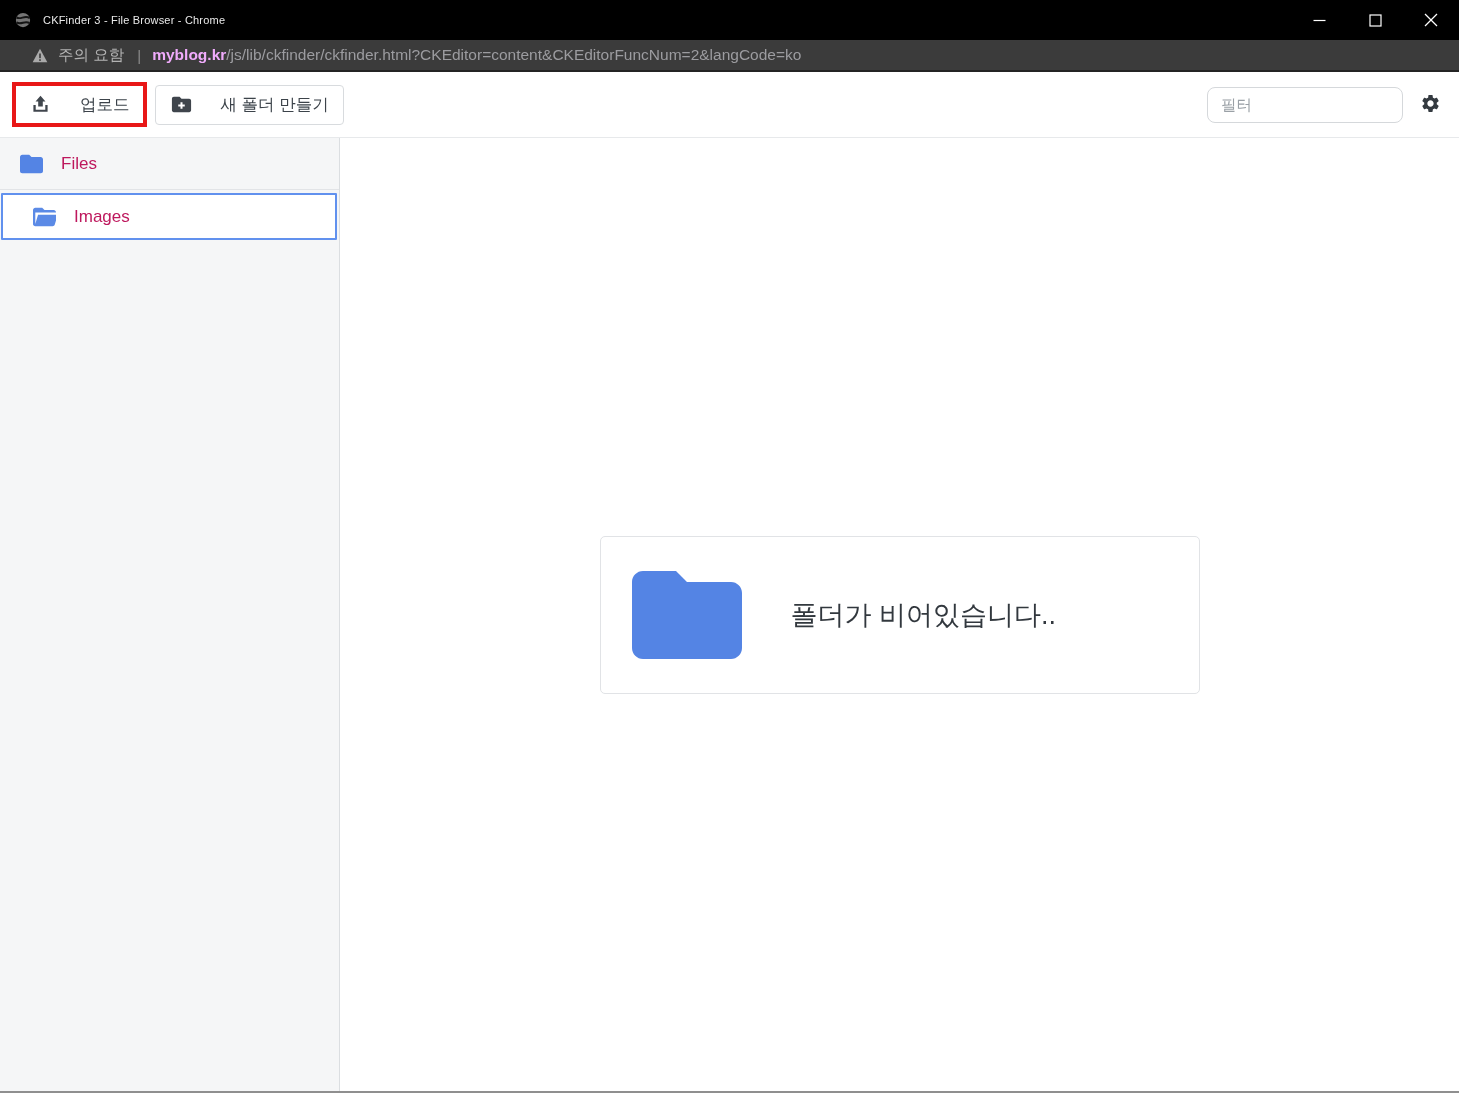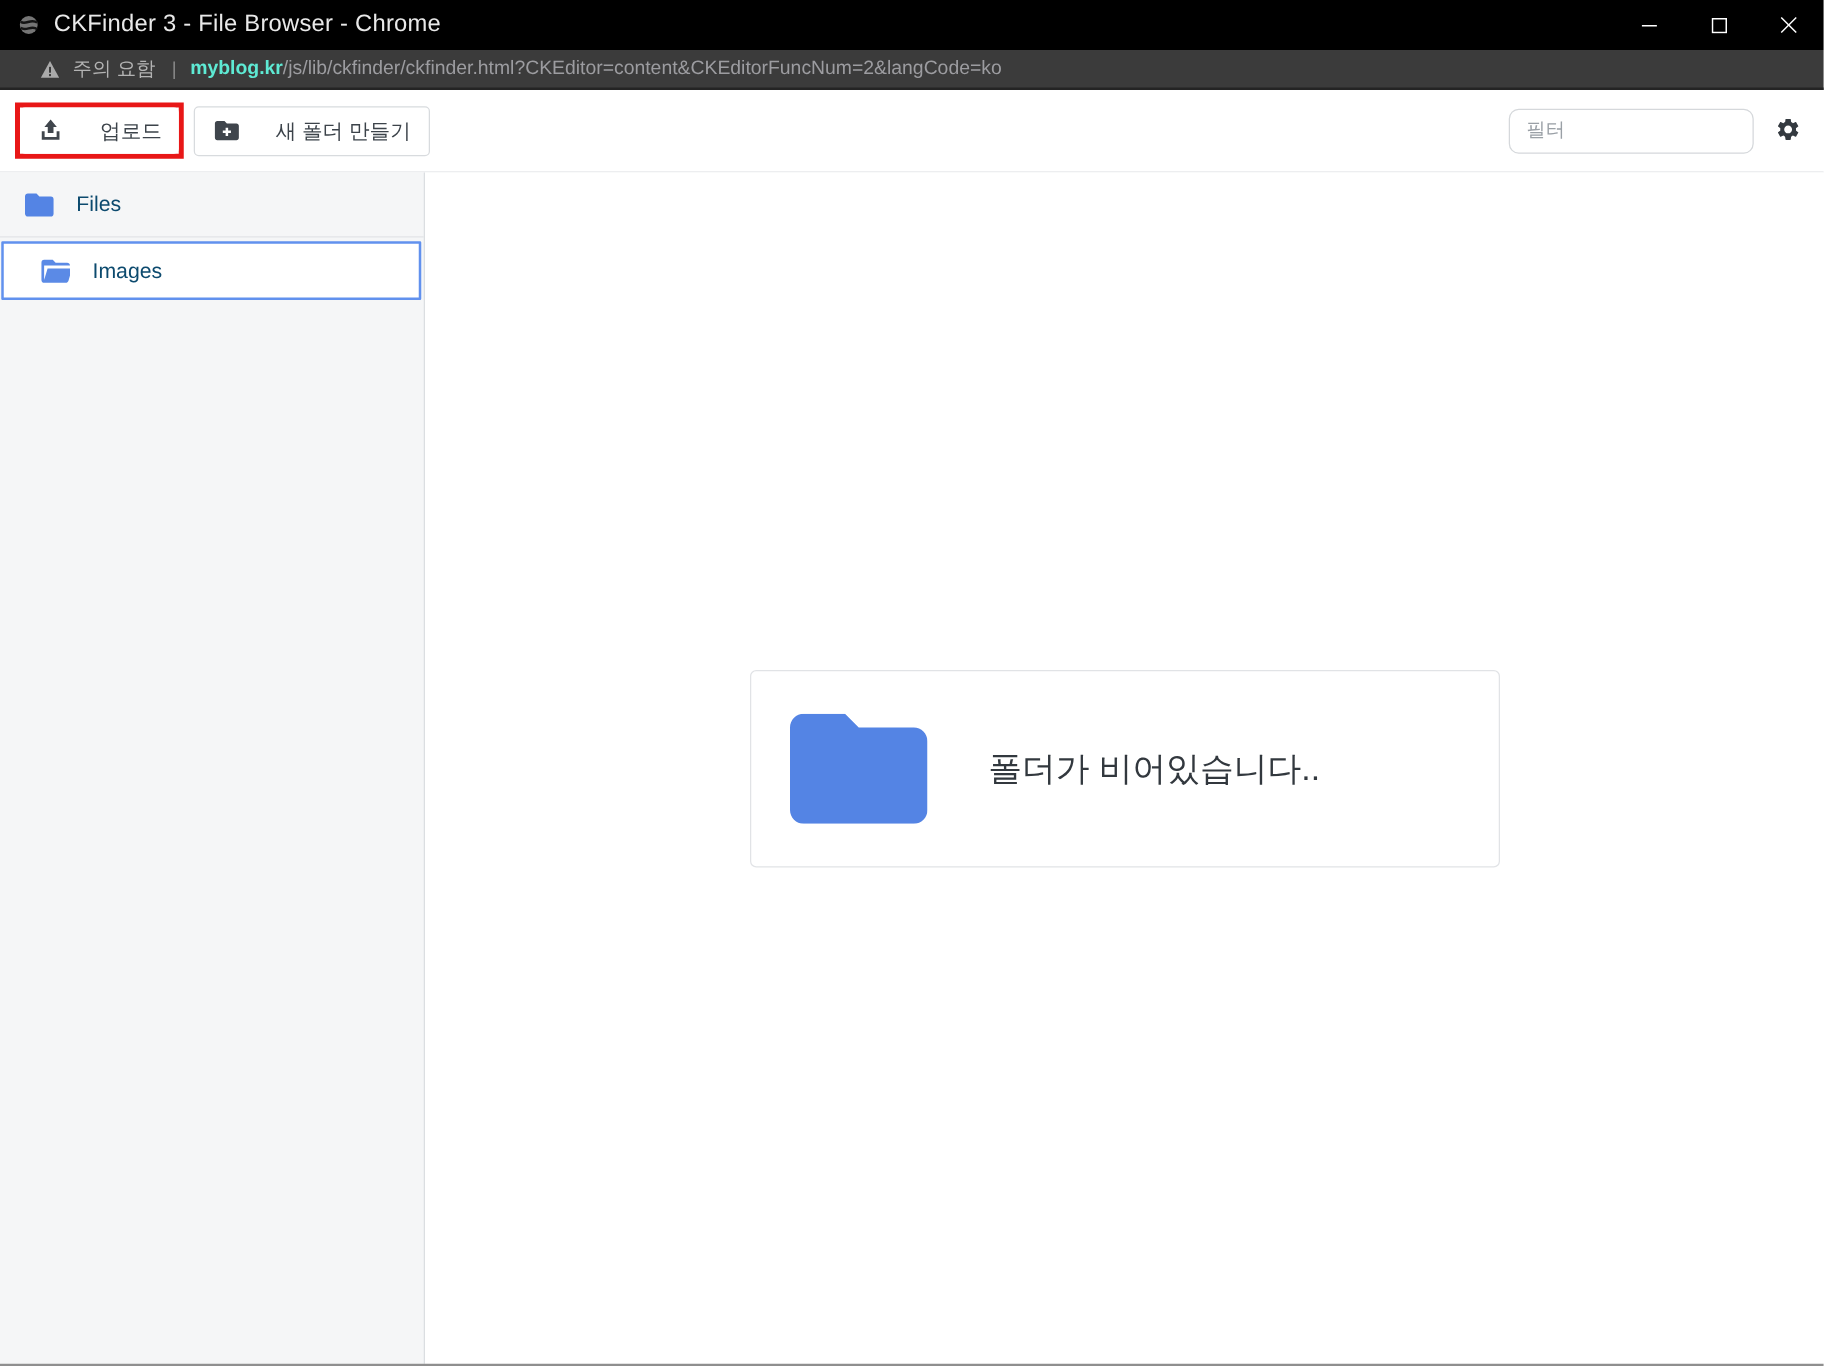--- a/index.html
+++ b/index.html
@@ -8,33 +8,33 @@
     width:1459px; height:1093px; overflow:hidden;
     font-family:"Liberation Sans", sans-serif;
     background:#ffffff; position:relative;
   }
   
   .titlebar {
     height:40px; background:#000000; display:flex; align-items:center;
     color:#e9e9e9;
   }
   .logo { margin:0 11px 0 14px; display:flex; }
-  .title { font-size:19px; letter-spacing:.2px; }
+  .title { font-size:11px; letter-spacing:.2px; }
   .win-controls { margin-left:auto; display:flex; height:100%; }
   .win-btn { width:56px; height:100%; display:flex; align-items:center; justify-content:center; cursor:pointer; }
   
   .urlbar {
     height:32px; background:#3b3b3b; border-bottom:2px solid #242424;
     display:flex; align-items:center; padding-left:32px; font-size:15.5px;
   }
   .warn-wrap { display:flex; margin-top:1px; }
   .warn-text { color:#b3b3b3; margin-left:10px; }
   .sep { color:#8a8a8a; margin:0 11px 0 13px; font-size:15px; }
   .url { white-space:nowrap; }
-  .domain { color:#5eead4; font-weight:bold; }
+  .domain { color:#f0abfc; font-weight:bold; }
   .path { color:#9c9ca0; }
   
   .toolbar {
     height:66px; background:#ffffff; border-bottom:1px solid #e7e9eb;
     display:flex; align-items:center; padding:0 14px 0 12px;
   }
   .red-box { border:4px solid #e81717; display:flex; background:#fff; }
   .btn {
     display:flex; align-items:center; gap:28px; background:#ffffff;
     font-family:"Liberation Sans", sans-serif;
@@ -53,21 +53,21 @@
   input.filter::placeholder { color:#9aa0a6; }
   .gear-btn { background:none; border:none; padding:0 4px 0 0; cursor:pointer; display:flex; }
   
   .content { display:flex; height:953px; }
   .sidebar {
     width:340px; background:#f5f6f7; border-right:1px solid #dbdee1;
     flex:none;
   }
   .tree-item {
     display:flex; align-items:center; gap:18px; padding-left:20px;
-    height:52px; font-size:17px; color:#0c4a6e; cursor:pointer;
+    height:52px; font-size:17px; color:#be185d; cursor:pointer;
   }
   .tree-item.files { border-bottom:1px solid #e2e4e7; }
   .tree-item.selected {
     background:#ffffff; border:2px solid #6191ee; border-radius:1px;
     height:47px; margin:3px 2px 0 1px; padding-left:30px;
   }
   .main { flex:1; background:#ffffff; display:flex; align-items:center; justify-content:center; }
   .empty-card {
     width:600px; height:158px; background:#ffffff;
     border:1px solid #e1e3e6; border-radius:5px;

